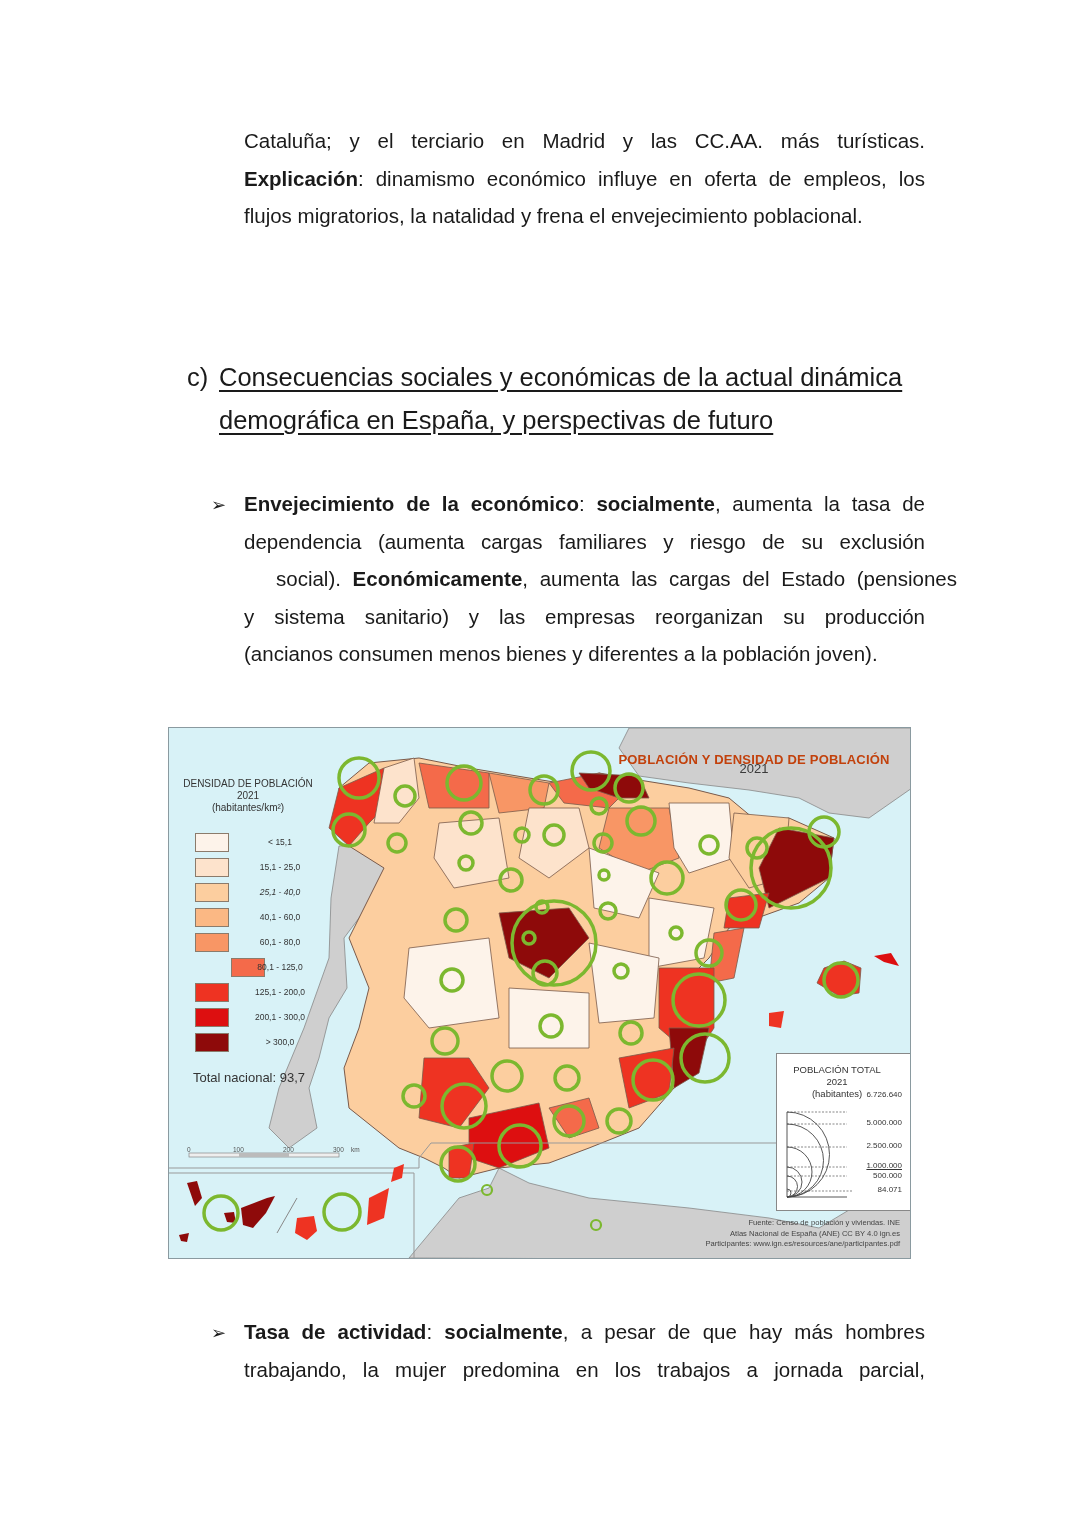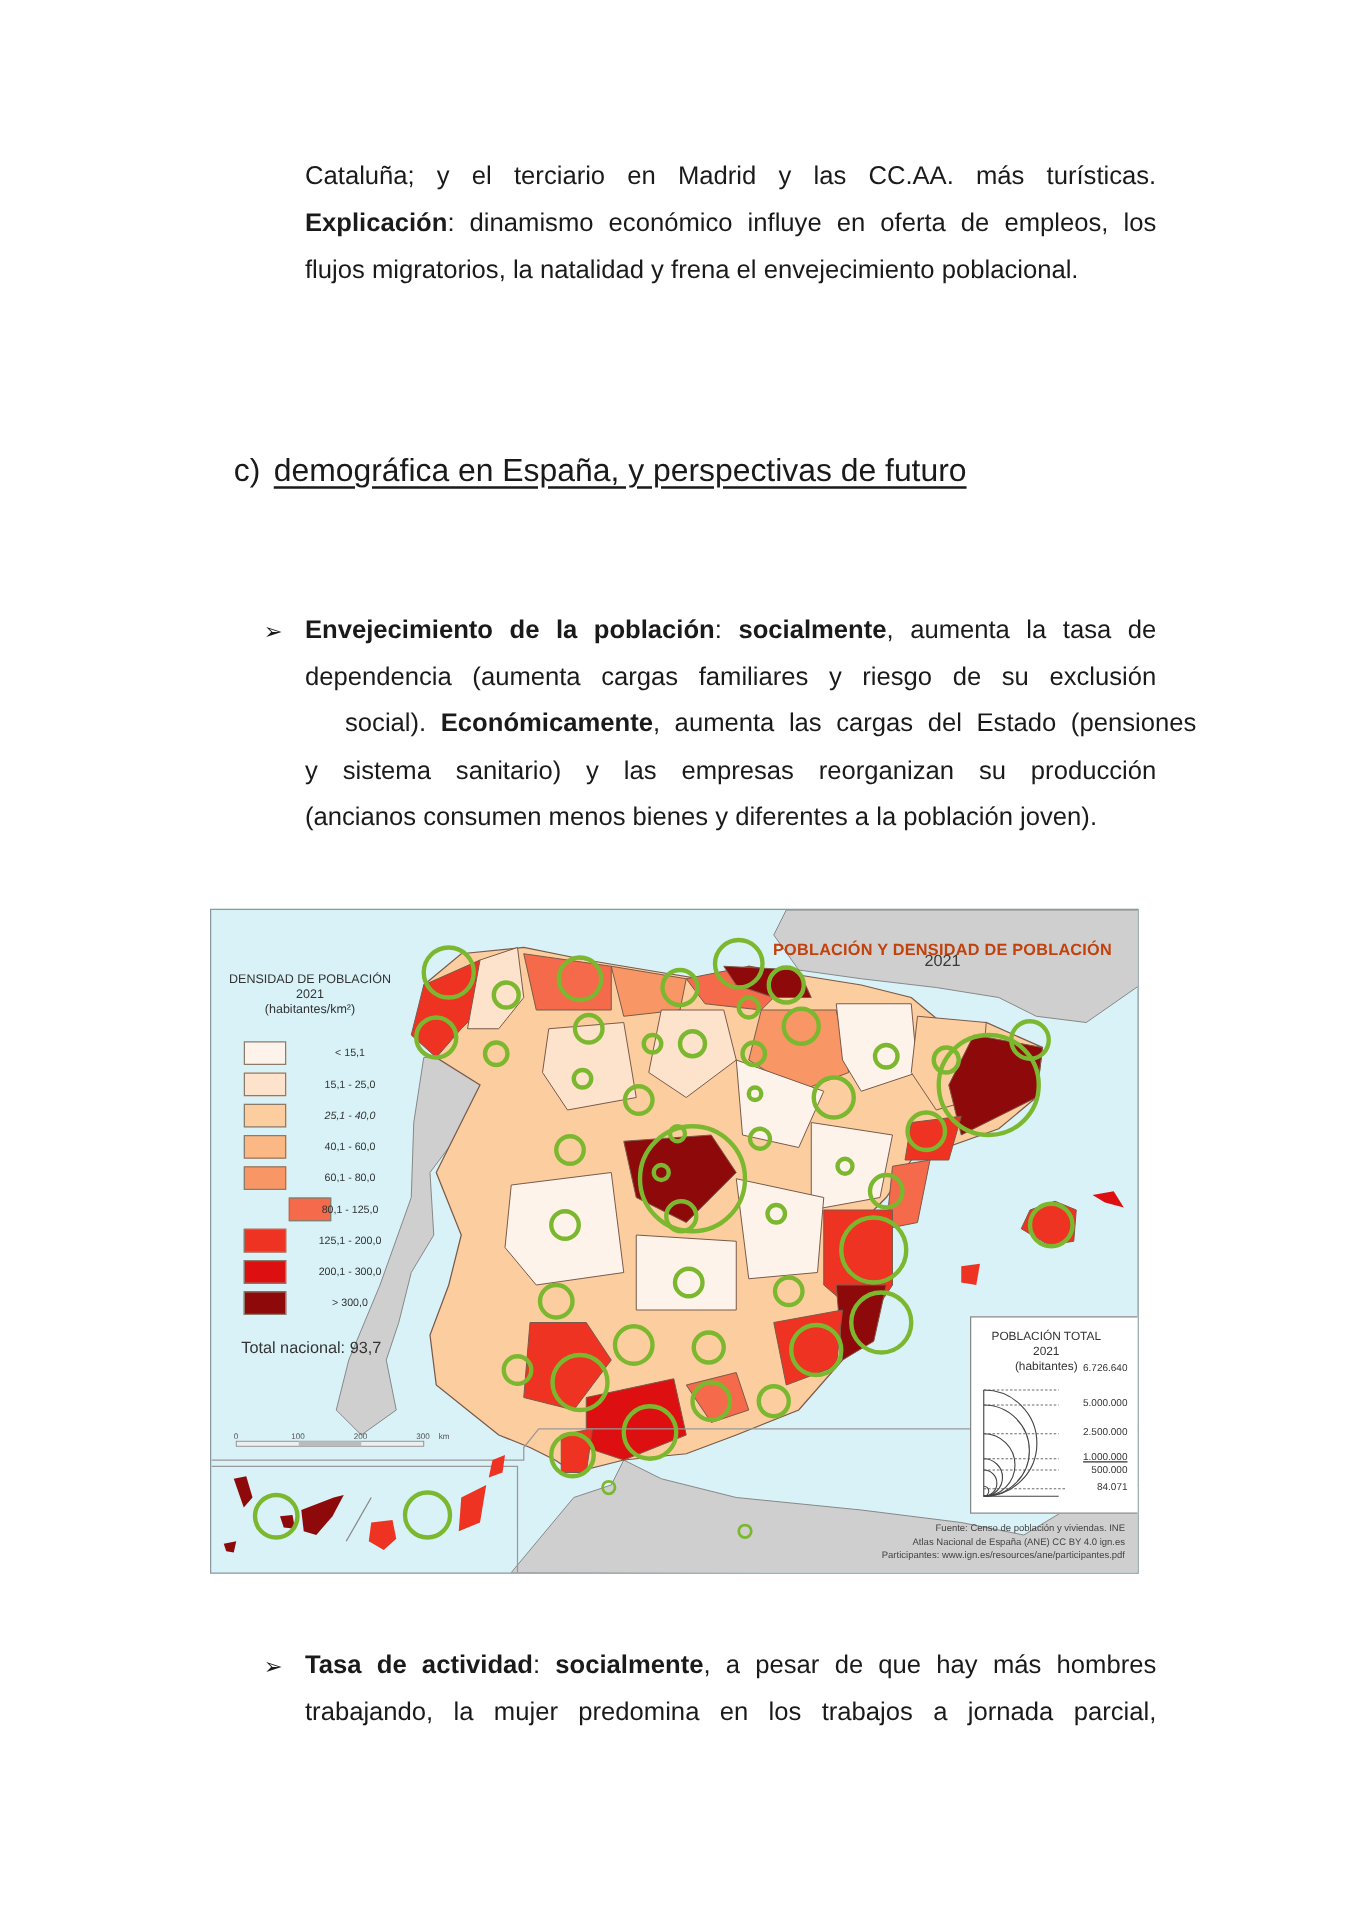--- a/index.html
+++ b/index.html
@@ -37,27 +37,28 @@
 </head>
 <body>
 
 <div class="para jl" style="top:122px;">Cataluña; y el terciario en Madrid y las CC.AA. más turísticas.</div>
 <div class="para jl" style="top:160px;"><b>Explicación</b><span>: dinamismo económico influye en oferta de empleos, los</span></div>
 <div class="para" style="top:197px;">flujos migratorios, la natalidad y frena el envejecimiento poblacional.</div>
 
 <div class="heading">
   <span class="letter">c)</span>
   <div class="htext">
+    <div>Consecuencias sociales y económicas de la actual dinámica</div>
     <div>demográfica en España, y perspectivas de futuro</div>
   </div>
 </div>
 
 <span class="bullet" style="top:494px;">➢</span>
 <div id="b1">
-    <div class="para jl" style="top: 485px;"><b>Envejecimiento de la población</b><span>: </span><b>socialmente</b><span>, aumenta la tasa de</span></div>
+    <div class="para jl" style="top: 485px;"><b>Envejecimiento de la económico</b><span>: </span><b>socialmente</b><span>, aumenta la tasa de</span></div>
     <div class="para jl" style="top: 522.5px;"><span>dependencia (aumenta cargas familiares y riesgo de su exclusión</span></div>
     <div class="para jl" style="top: 560px; margin-left: 32px;"><span>social). </span><b>Económicamente</b><span>, aumenta las cargas del Estado (pensiones</span></div>
     <div class="para jl" style="top: 597.5px;"><span>y sistema sanitario) y las empresas reorganizan su producción</span></div>
     <div class="para" style="top: 635px;"><span>(ancianos consumen menos bienes y diferentes a la población joven).</span></div>
   </div>
 
 <div class="map">
   <svg width="743" height="532" viewBox="0 0 743 532">
 
     <path d="M460,0 L743,0 L743,60 L700,90 L660,85 L630,70 L580,62 L520,55 L470,48 L450,20 Z" fill="#cfcfcf" stroke="#888" stroke-width="0.8"></path>

